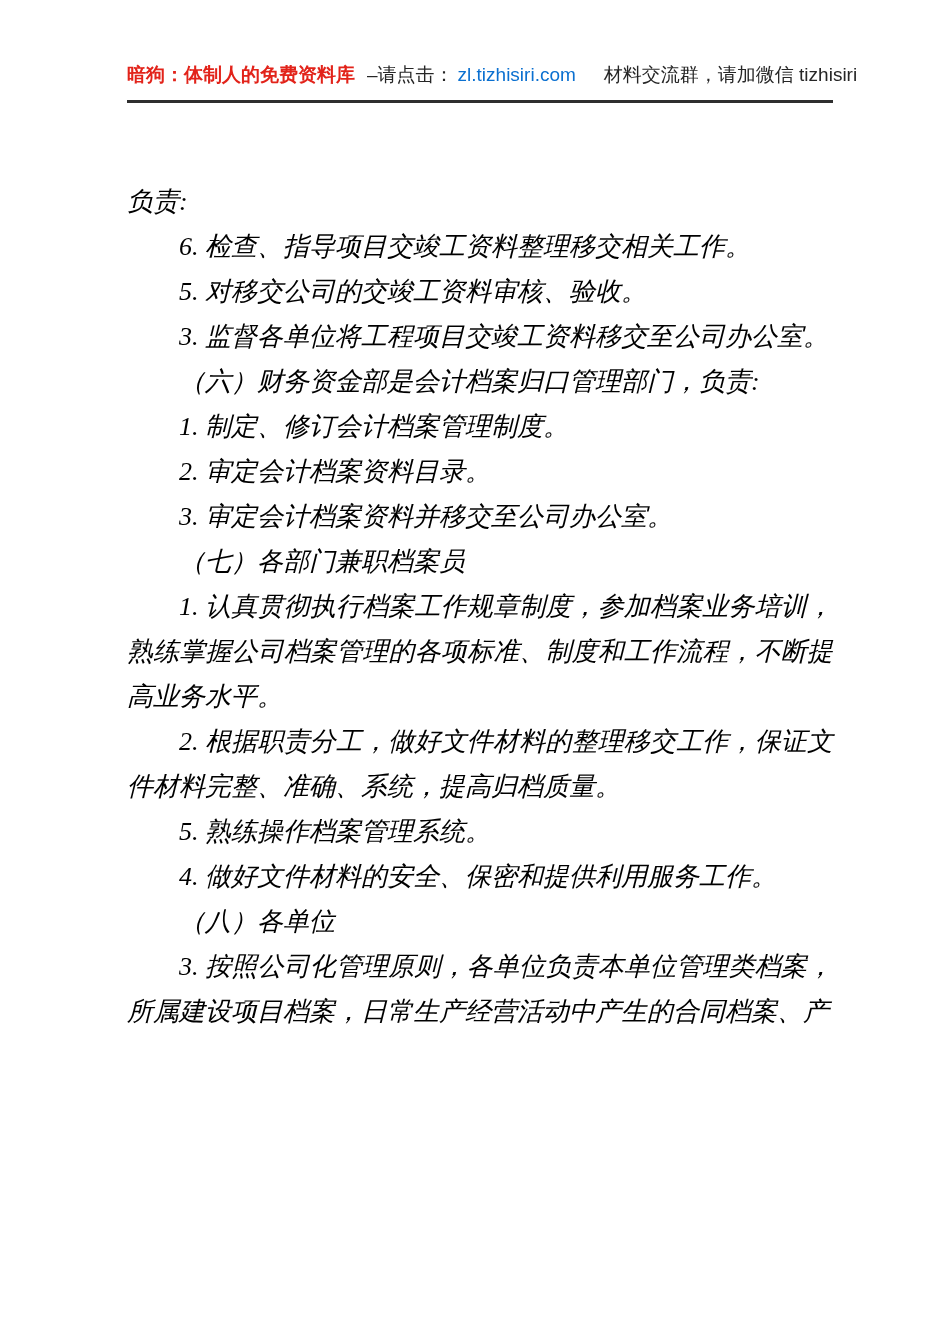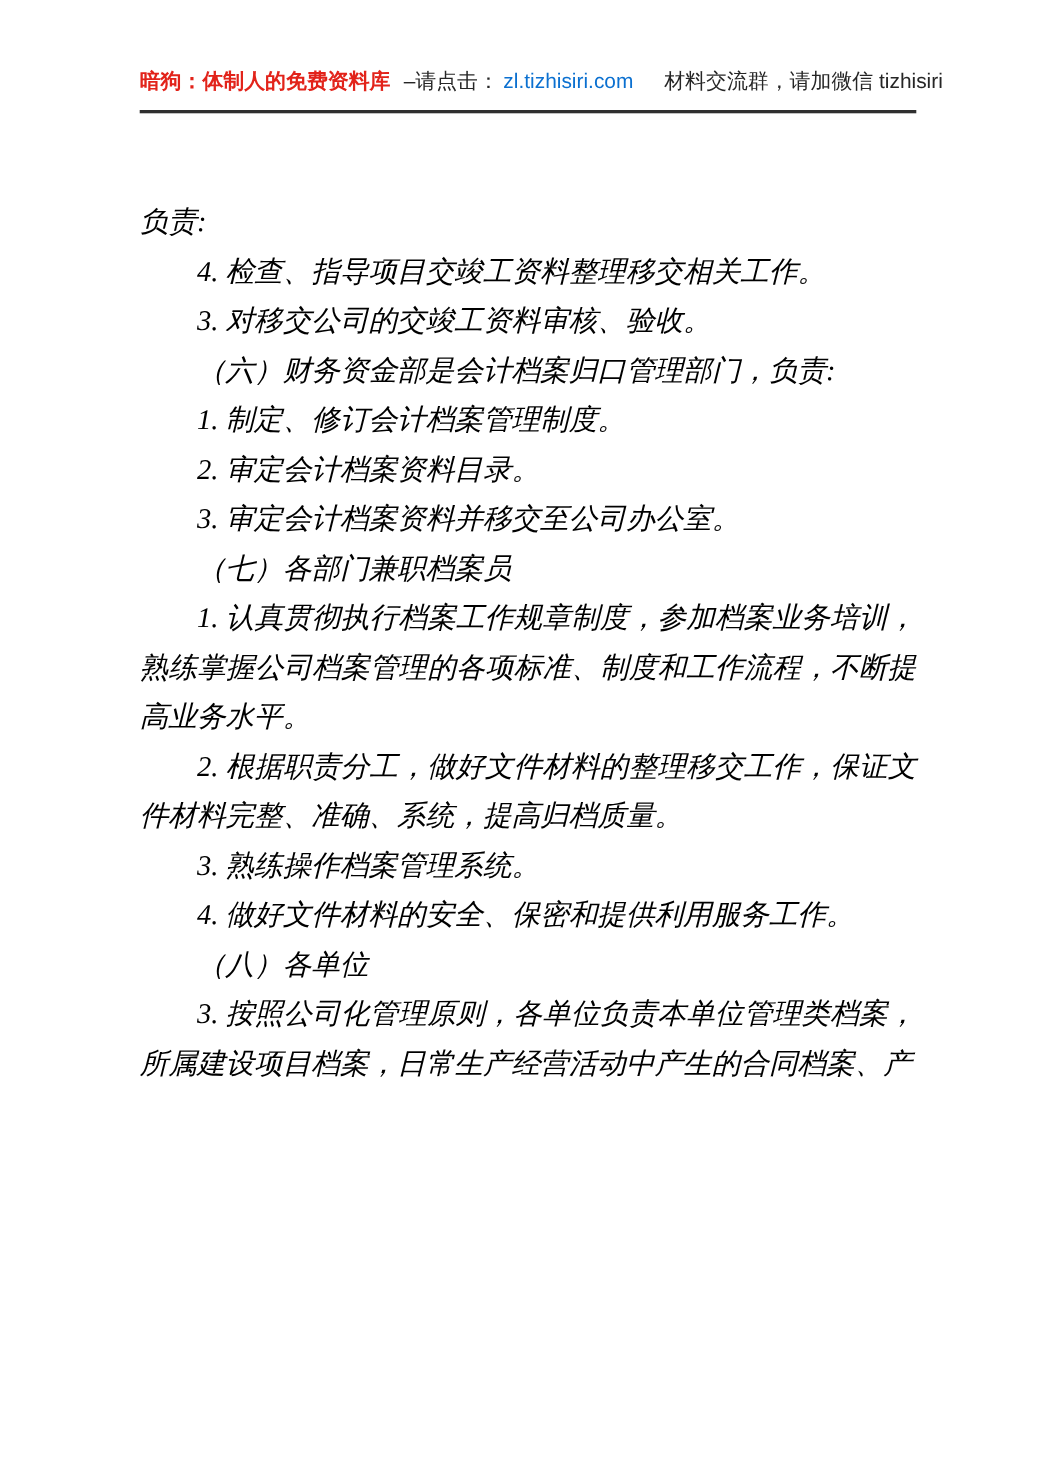--- a/index.html
+++ b/index.html
@@ -72,28 +72,29 @@
 <div class="page">
 
   <div class="header">
     <span class="site-name">暗狗：体制人的免费资料库</span><span class="click-prompt">–请点击：</span><a class="link" href="#">zl.tizhisiri.com</a><span class="right-text">材料交流群，请加微信 tizhisiri</span>
   </div>
 
   <div class="divider"></div>
 
   <div class="content">
     <p>负责:</p>
-    <p class="indent">4. 检查、指导项目交竣工资料整理移交相关工作。</p>
-    <p class="indent">3. 对移交公司的交竣工资料审核、验收。</p>
+    <p class="indent">6. 检查、指导项目交竣工资料整理移交相关工作。</p>
+    <p class="indent">5. 对移交公司的交竣工资料审核、验收。</p>
+    <p class="indent">3. 监督各单位将工程项目交竣工资料移交至公司办公室。</p>
     <p class="indent">（六）财务资金部是会计档案归口管理部门，负责:</p>
     <p class="indent">1. 制定、修订会计档案管理制度。</p>
     <p class="indent">2. 审定会计档案资料目录。</p>
     <p class="indent">3. 审定会计档案资料并移交至公司办公室。</p>
     <p class="indent">（七）各部门兼职档案员</p>
     <p class="indent">1. 认真贯彻执行档案工作规章制度，参加档案业务培训，熟练掌握公司档案管理的各项标准、制度和工作流程，不断提高业务水平。</p>
     <p class="indent">2. 根据职责分工，做好文件材料的整理移交工作，保证文件材料完整、准确、系统，提高归档质量。</p>
-    <p class="indent">3. 熟练操作档案管理系统。</p>
+    <p class="indent">5. 熟练操作档案管理系统。</p>
     <p class="indent">4. 做好文件材料的安全、保密和提供利用服务工作。</p>
     <p class="indent">（八）各单位</p>
     <p class="indent">3. 按照公司化管理原则，各单位负责本单位管理类档案，所属建设项目档案，日常生产经营活动中产生的合同档案、产</p>
   </div>
 
 </div>
 
 </body></html>

